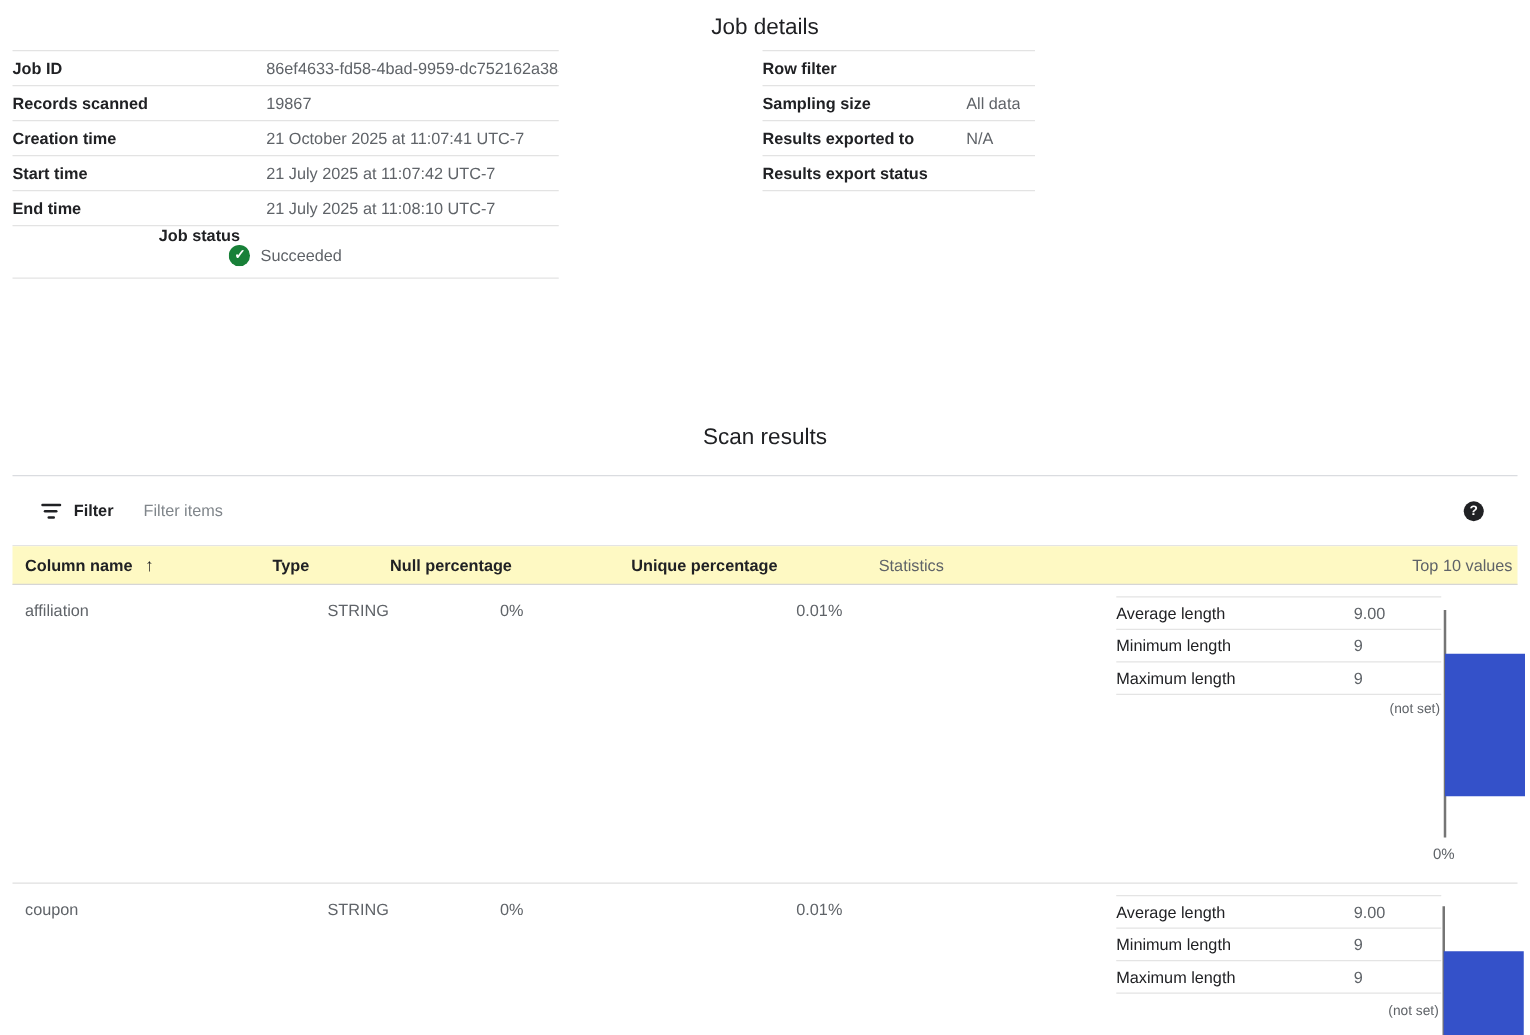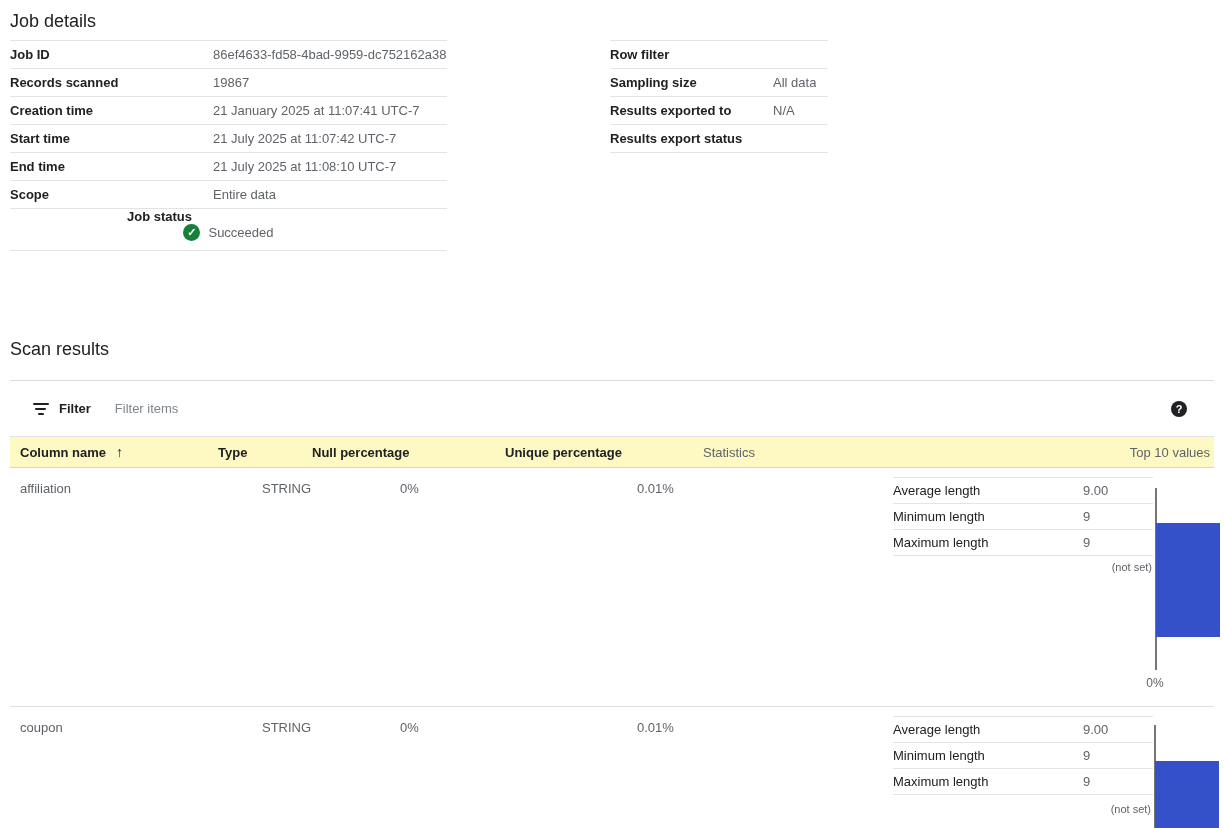--- a/index.html
+++ b/index.html
@@ -1,20 +1,20 @@
 <!DOCTYPE html>
 <html><head>
 <meta charset="utf-8">
 <style>
   * { box-sizing: border-box; margin: 0; padding: 0; }
   html, body { width: 1224px; height: 828px; overflow: hidden; background: #ffffff; }
   body { font-family: "Liberation Sans", sans-serif; font-size: 13px; color: #5f6368; }
   .page { position: relative; width: 1224px; height: 828px; background: #fff; }
 
-  h2.section-title { font-size: 18px; font-weight: 400; color: #202124; line-height: 22px; }
+  h2.section-title { font-size: 18px; font-weight: 400; color: #202124; line-height: 22px; text-align: center; }
 
   
   .job-section { position: absolute; top: 10px; left: 10px; width: 1204px; }
   .jd-tables { display: flex; margin-top: 8px; }
   .kv-table { border-top: 1px solid #e3e3e3; }
   .kv-table.left { width: 437px; margin-right: 163px; }
   .kv-table.right { width: 218px; }
   .kv-row { display: flex; align-items: center; height: 28px; border-bottom: 1px solid #e3e3e3; }
   .kv-row.tall { height: 42px; flex-direction: column; }
   .kv-label { font-weight: 700; color: #202124; }
@@ -91,33 +91,29 @@
         <div class="kv-row">
           <span class="kv-label">Job ID</span>
           <span class="kv-value">86ef4633-fd58-4bad-9959-dc752162a383</span>
         </div>
         <div class="kv-row">
           <span class="kv-label">Records scanned</span>
           <span class="kv-value">19867</span>
         </div>
         <div class="kv-row">
           <span class="kv-label">Creation time</span>
-          <span class="kv-value">21 January 2025 at 11:07:41 UTC-7</span>
+          <span class="kv-value">21 October 2025 at 11:07:41 UTC-7</span>
         </div>
         <div class="kv-row">
           <span class="kv-label">Start time</span>
           <span class="kv-value">21 July 2025 at 11:07:42 UTC-7</span>
         </div>
         <div class="kv-row">
           <span class="kv-label">End time</span>
           <span class="kv-value">21 July 2025 at 11:08:10 UTC-7</span>
-        </div>
-        <div class="kv-row">
-          <span class="kv-label">Scope</span>
-          <span class="kv-value">Entire data</span>
         </div>
         <div class="kv-row tall">
           <span class="kv-label">Job status</span>
           <span class="kv-value status-value">
             <span class="check-icon" style="background-color: rgb(24, 128, 56);">✓</span>
             <span>Succeeded</span>
           </span>
         </div>
       </div>
 

